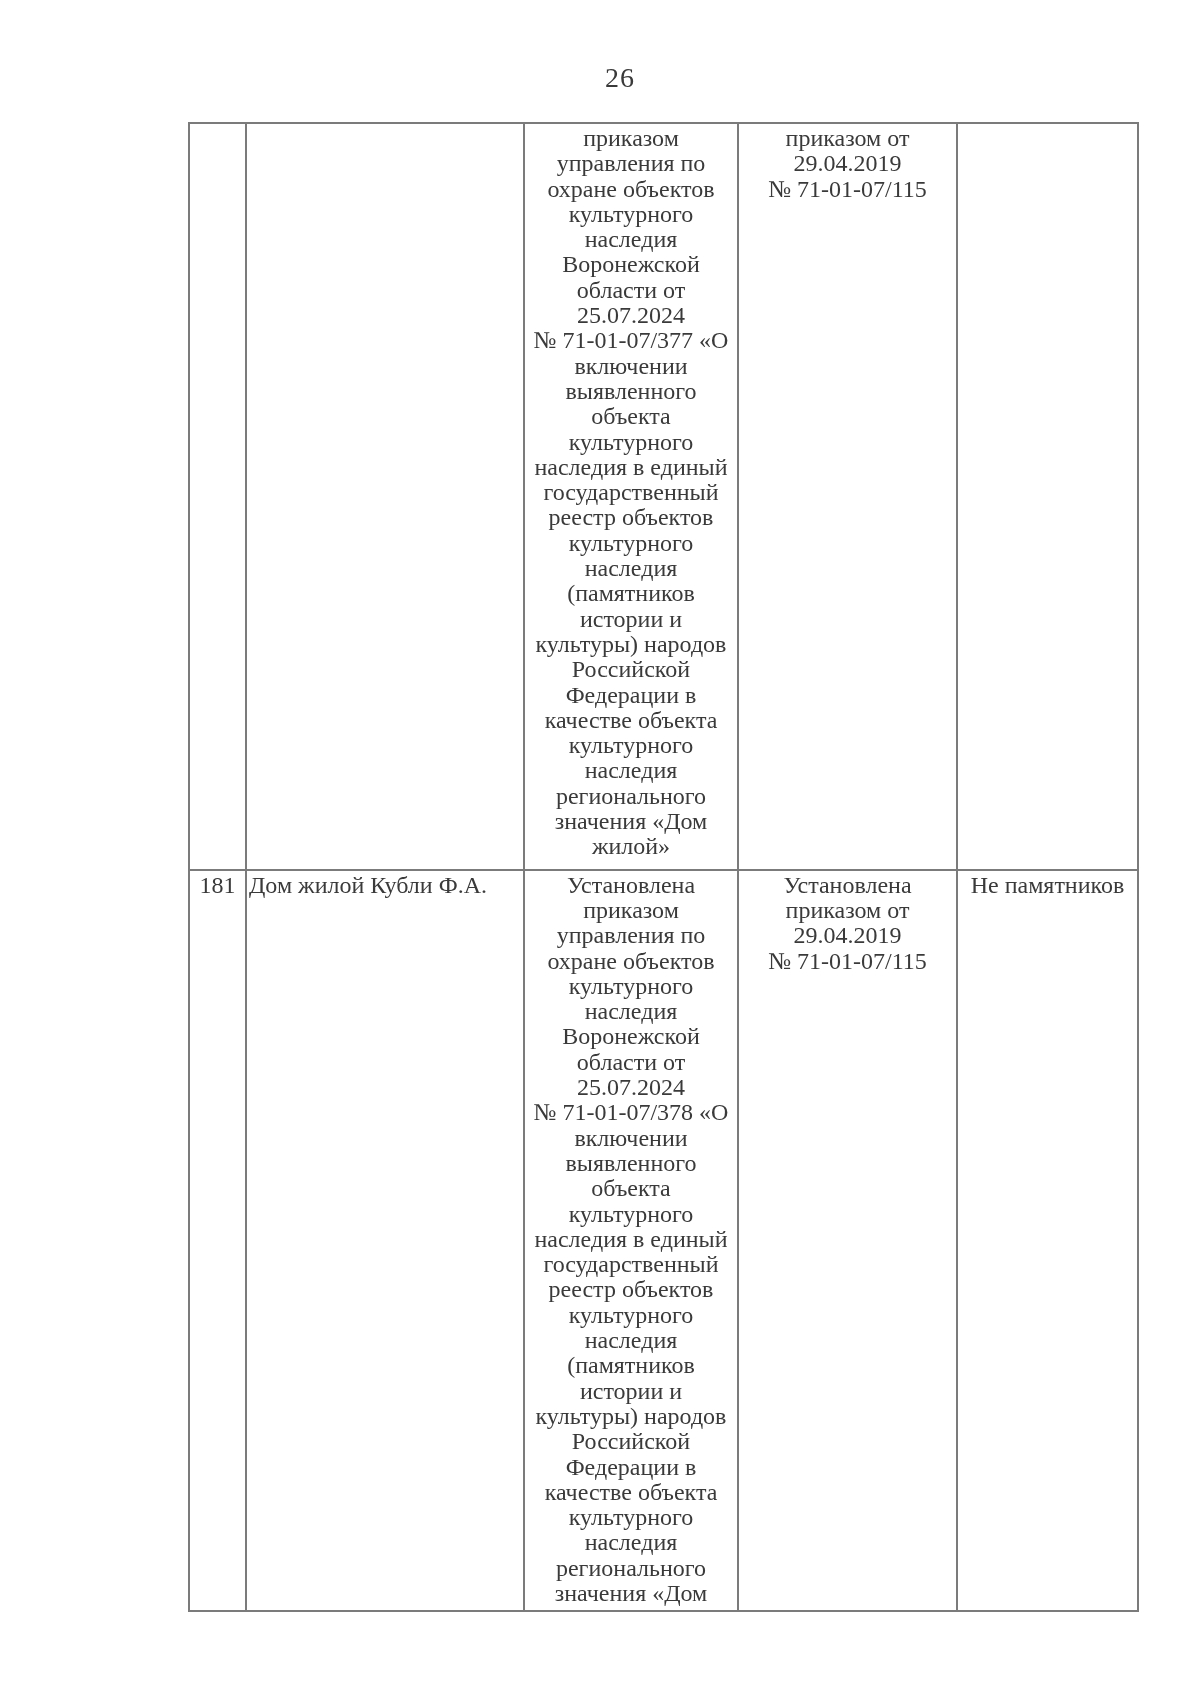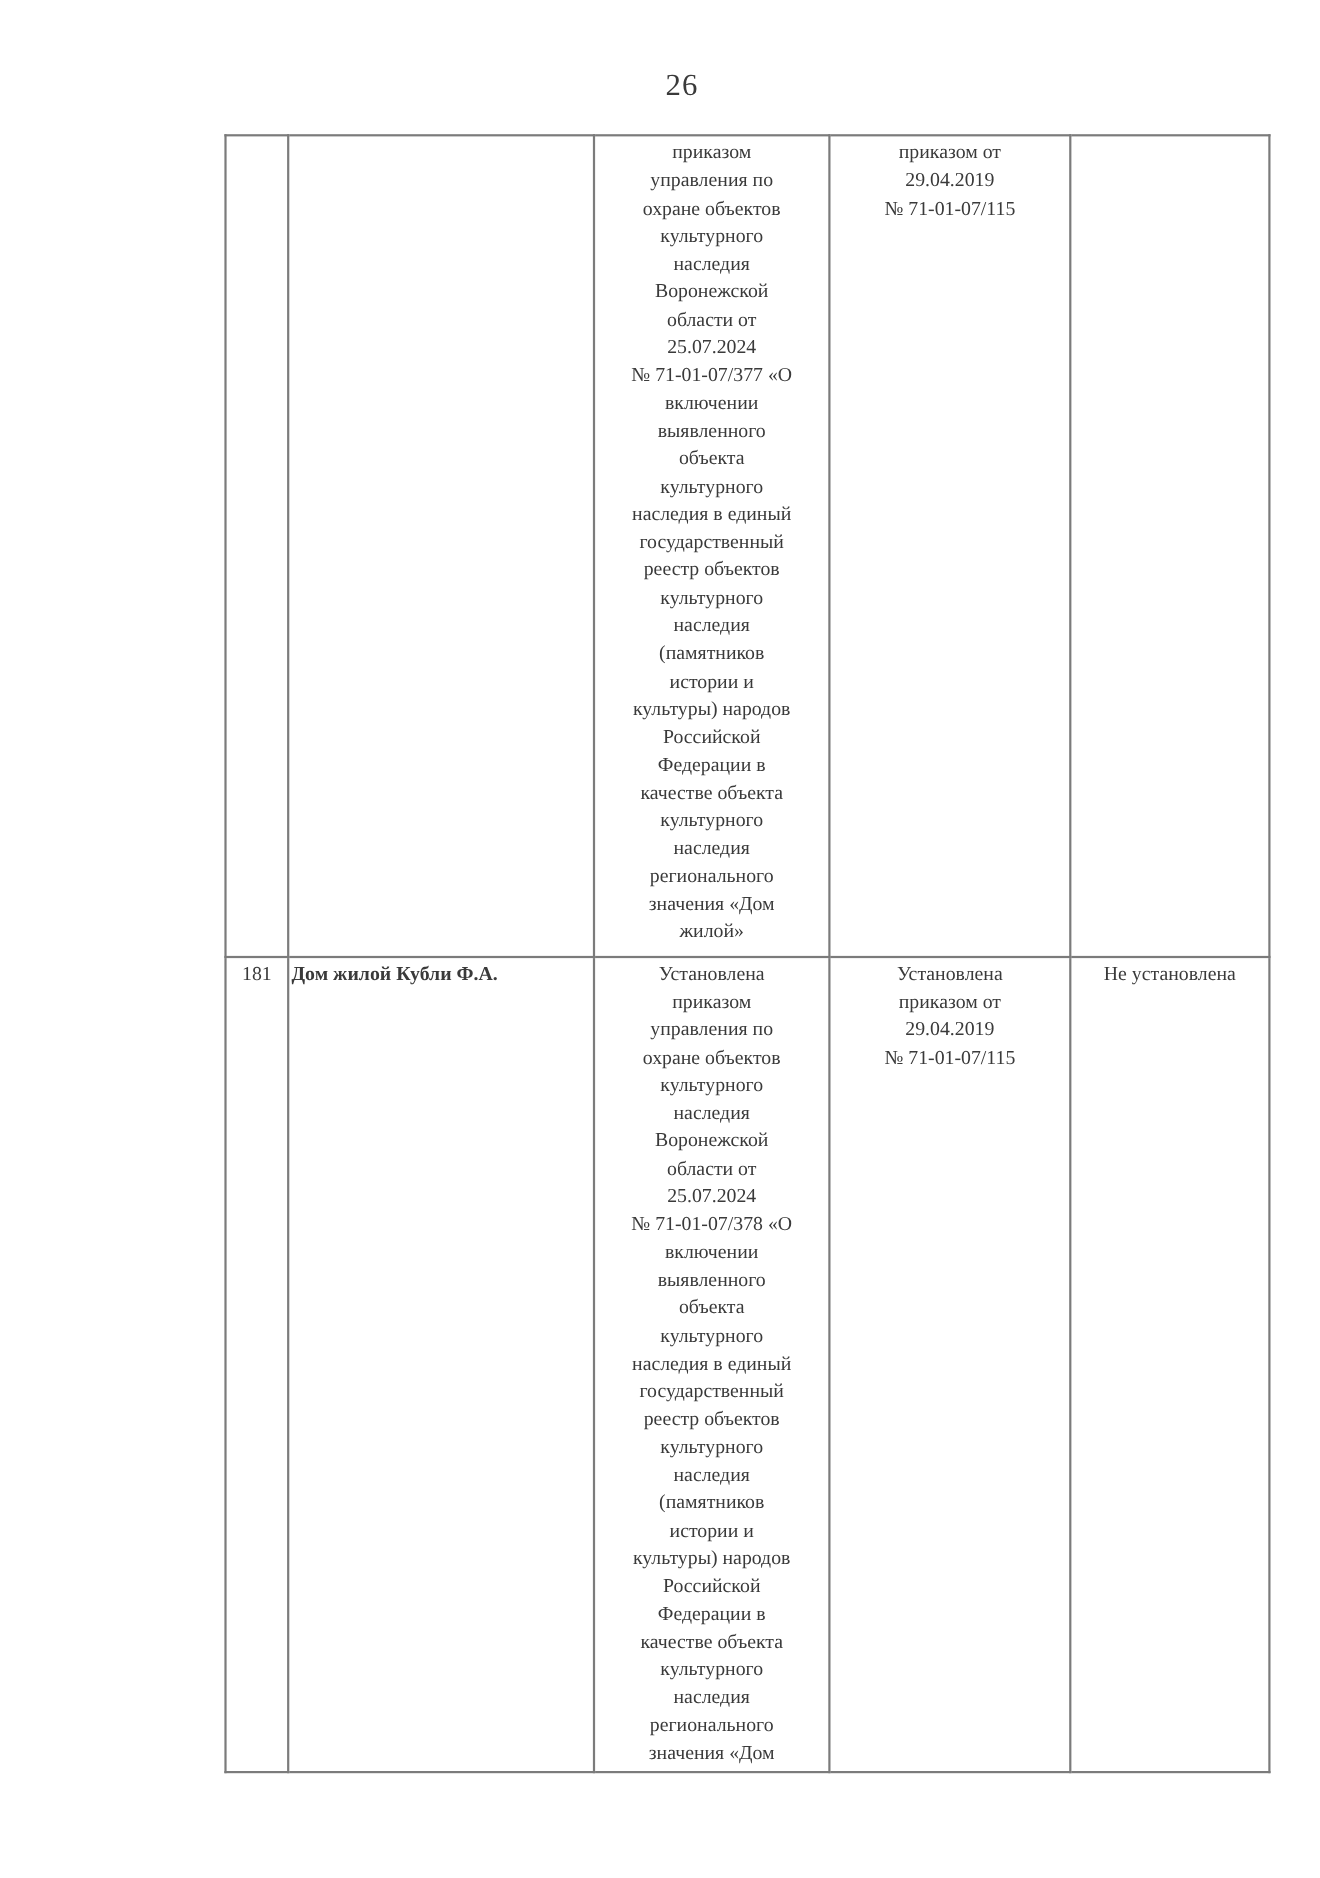--- a/index.html
+++ b/index.html
@@ -24,46 +24,45 @@
     position: absolute;
     top: 62px;
     left: 560px;
     width: 120px;
     text-align: center;
     font-size: 28px;
     letter-spacing: 1px;
   }
   .doc-table {
     position: absolute;
-    left: 204px;
+    left: 188px;
     top: 122px;
     width: 949px;
     height: 1490px;
     border-collapse: collapse;
     table-layout: fixed;
-    font-size: 18px;
+    font-size: 24px;
     line-height: 25.3px;
   }
   .doc-table td {
     border: 2px solid var(--border-color);
     vertical-align: top;
     padding: 2px 2px 0 2px;
     overflow: hidden;
   }
   .doc-table tr.row-cont { height: 743px; }
   .doc-table tr.row-181  { height: 724px; }
   .c-num {
     text-align: center;
     padding-top: 4px;
   }
   .c-name {
     text-align: left;
     padding-left: 11px;
     padding-top: 4px;
-    font-weight: bold;
   }
   .c-lines {
     text-align: center;
     white-space: pre-line;
     padding-top: 3px;
   }
   .c-status {
     text-align: center;
     padding-top: 3px;
   }
@@ -148,16 +147,16 @@
 Федерации в
 качестве объекта
 культурного
 наследия
 регионального
 значения «Дом</td>
       <td class="c-lines">Установлена
 приказом от
 29.04.2019
 № 71-01-07/115</td>
-      <td class="c-status">Не установлена</td>
+      <td class="c-status">Не памятников</td>
     </tr>
   </tbody>
 </table>
 
 </body></html>

